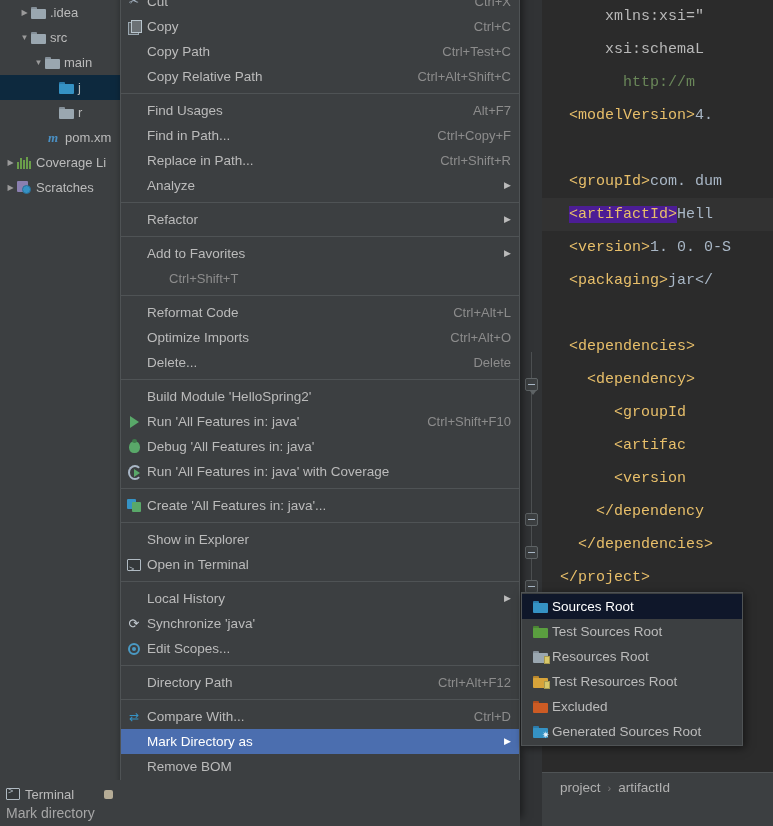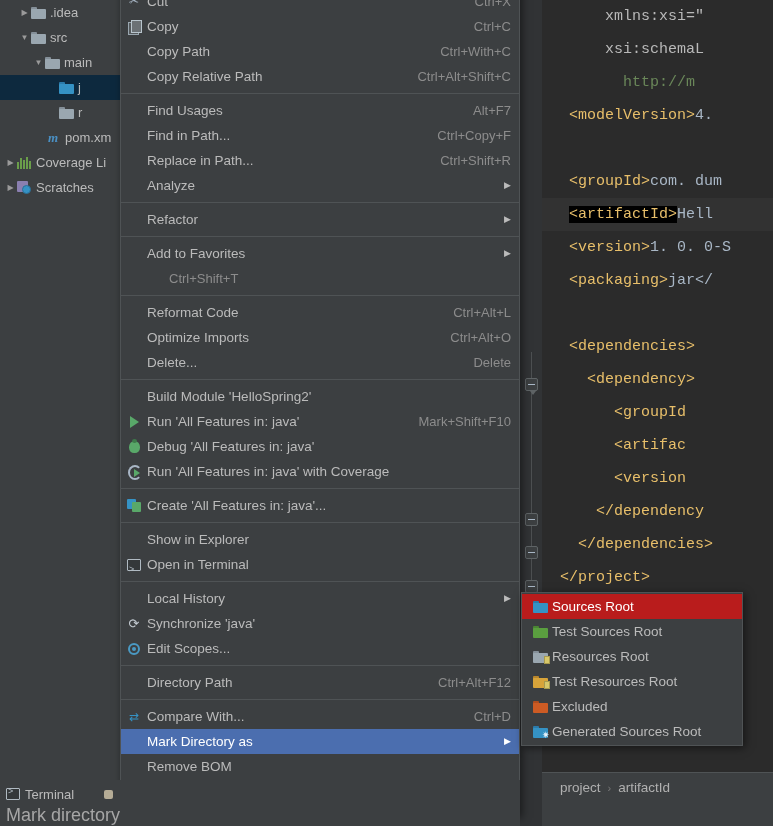--- a/index.html
+++ b/index.html
@@ -137,21 +137,21 @@
   
   #submenu {
     position:absolute; left:521px; top:592px; width:222px;
     background:#3c3f41; border:1px solid #4f5355;
     box-shadow:2px 2px 8px rgba(0,0,0,.5);
     color:#bbbbbb; font-size:13.5px; padding:1px 0;
     z-index:30;
   }
   .smi { height:25px; line-height:25px; display:flex; align-items:center;
      padding:0 6px; white-space:nowrap; }
-  .smi.hl { background:#b91c1c; color:#fff; }
+  .smi.hl { background:#0f172a; color:#fff; }
   .smi .sicon { width:24px; flex:0 0 24px; display:flex; align-items:center; justify-content:center; }
 
   
   #editor {
     position:absolute; left:520px; top:0; width:253px; height:826px;
     background:#2b2b2b; overflow:hidden;
   }
   #gutter {
     position:absolute; left:0; top:0; width:22px; height:826px;
     background:#313335;
@@ -167,21 +167,21 @@
   #code {
     position:absolute; left:22px; top:0; width:231px; height:770px;
     font-family:"Liberation Mono", monospace; font-size:15px; line-height:33px;
     white-space:pre; color:#a9b7c6;
   }
   .cl { height:33px; }
   .tag { color:#e8bf6a; }
   .txt { color:#a9b7c6; }
   .url { color:#6a8759; }
   .ns  { color:#b9b9b9; }
-  .hlspan { background:#000000; }
+  .hlspan { background:#4c1d95; }
   .caretline { position:absolute; left:0; right:0; height:33px; background:#323232; }
 
   #breadcrumb {
     position:absolute; left:22px; bottom:24px; width:231px; height:30px;
     background:#3c3f41; border-top:1px solid #4f5355;
     display:flex; align-items:center; padding-left:18px;
     color:#b0b0b0; font-size:13.5px; gap:7px;
   }
   #breadcrumb .sepc { color:#7a7a7a; font-size:11px; }
   #bottomfill { position:absolute; left:22px; bottom:0; width:231px; height:24px;
@@ -189,21 +189,21 @@
 
   
   #statusbar {
     position:absolute; left:0; bottom:0; width:520px; height:46px;
     background:#3c3f41; color:#bbbbbb; font-size:13px;
   }
   #termbtn {
     position:absolute; left:6px; top:4px; height:20px;
     display:flex; align-items:center; gap:5px; color:#bbbbbb; font-size:13px;
   }
-  #statusmsg { position:absolute; left:6px; top:25px; color:#a6a6a6; font-size:18px; }
+  #statusmsg { position:absolute; left:6px; top:25px; color:#a6a6a6; font-size:14px; }
   #mvnnub { position:absolute; left:104px; top:10px; width:9px; height:9px;
      background:#b5ac96; border-radius:2px; }
 </style>
 </head>
 <body>
 
 <div id="root">
 
   <div id="tree">
       <div class="trow" style="padding-left: 18px;">
@@ -300,21 +300,21 @@
       <div class="mi">
         <span class="micon">
           <span class="ico i-copy"></span>
         </span>
         <span class="mlabel">Copy</span>
         <span class="mkey">Ctrl+C</span>
       </div>
       <div class="mi">
         <span class="micon"></span>
         <span class="mlabel">Copy Path</span>
-        <span class="mkey">Ctrl+With+C</span>
+        <span class="mkey">Ctrl+Test+C</span>
       </div>
       <div class="mi">
         <span class="micon"></span>
         <span class="mlabel">Copy Relative Path</span>
         <span class="mkey">Ctrl+Alt+Shift+C</span>
       </div>
       <div class="msep"></div>
       <div class="mi">
         <span class="micon"></span>
         <span class="mlabel">Find Usages</span>
@@ -370,21 +370,21 @@
       <div class="msep"></div>
       <div class="mi">
         <span class="micon"></span>
         <span class="mlabel">Build Module 'HelloSpring2'</span>
       </div>
       <div class="mi">
         <span class="micon">
           <span class="ico i-run"></span>
         </span>
         <span class="mlabel">Run 'All Features in: java'</span>
-        <span class="mkey">Mark+Shift+F10</span>
+        <span class="mkey">Ctrl+Shift+F10</span>
       </div>
       <div class="mi">
         <span class="micon">
           <span class="ico i-debug"></span>
         </span>
         <span class="mlabel">Debug 'All Features in: java'</span>
       </div>
       <div class="mi">
         <span class="micon">
           <span class="ico i-cover"></span>

